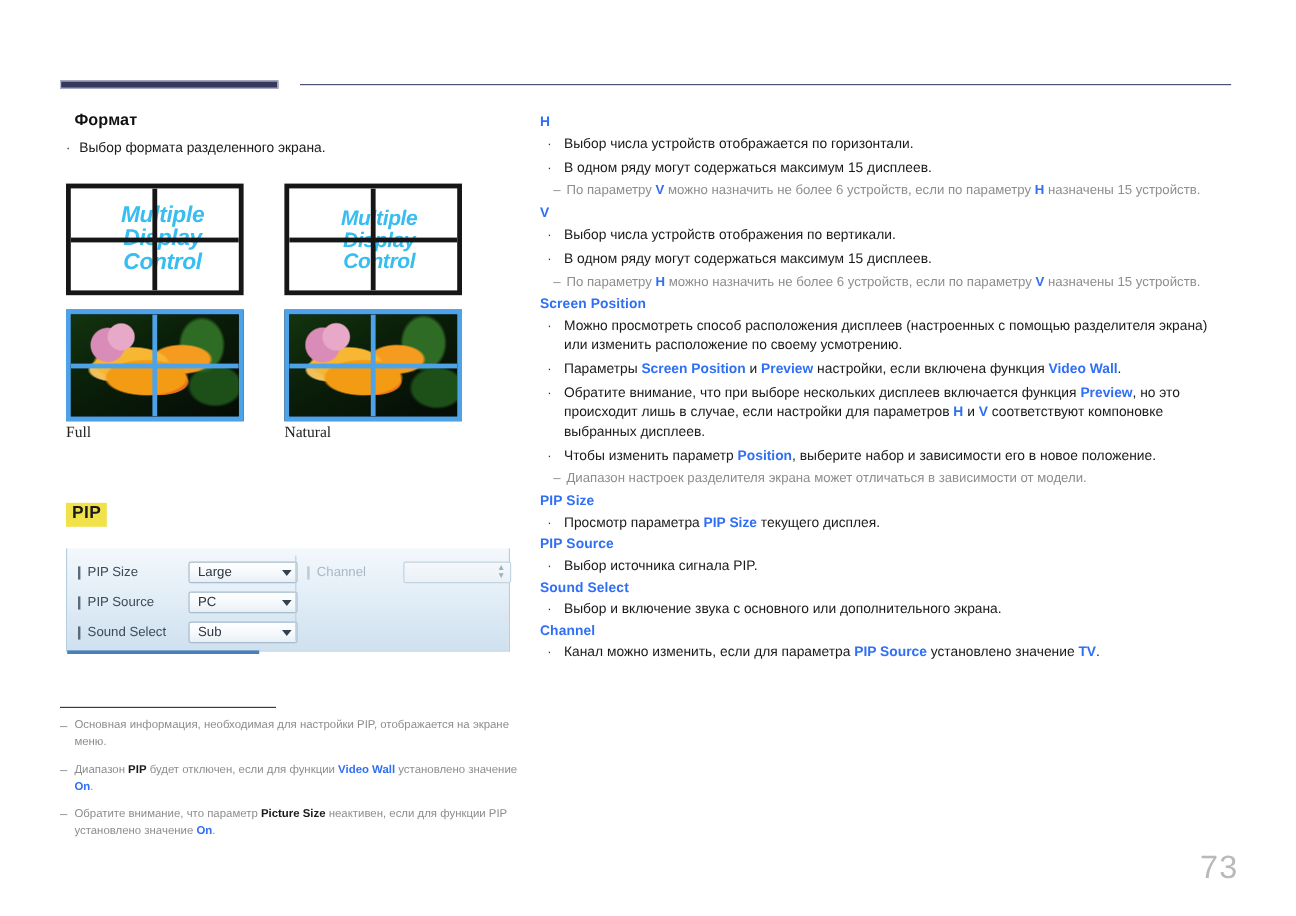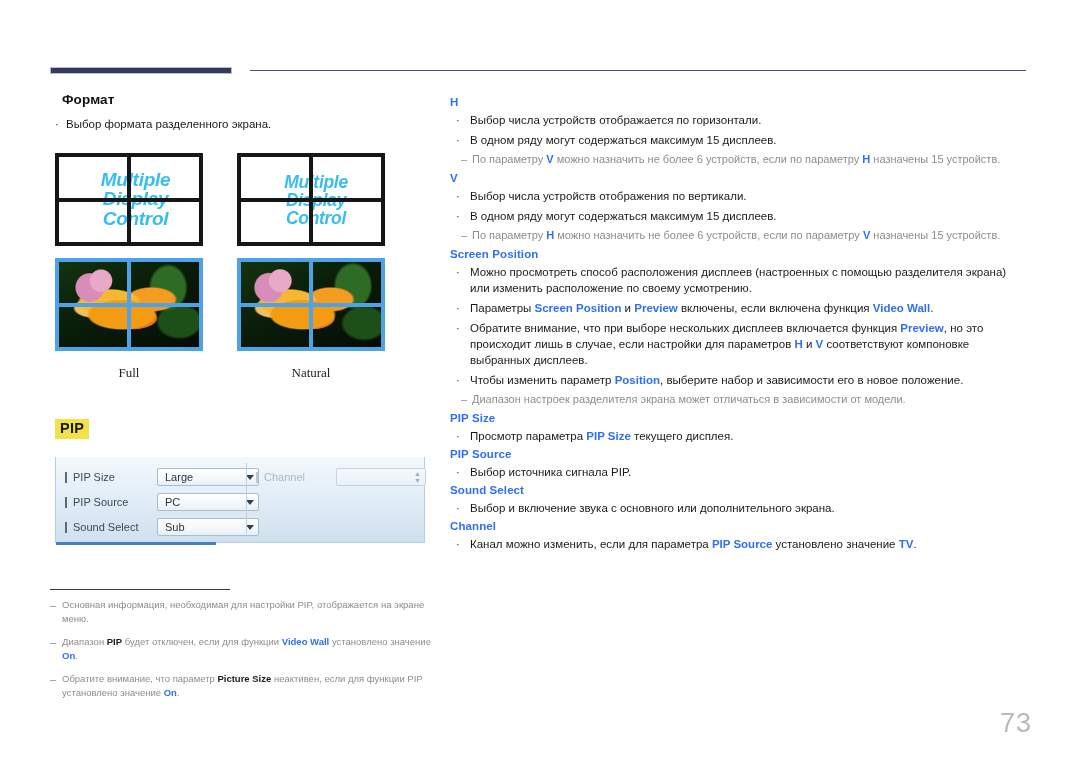--- a/index.html
+++ b/index.html
@@ -161,25 +161,24 @@
   }
   .grid-vb, .grid-hb {
     position: absolute;
     background: #4ea2e8;
     z-index: 3;
   }
   .grid-vb { top: 0; bottom: 0; width: 4px; }
   .grid-hb { left: 0; right: 0; height: 4px; }
 
   .disp-label {
-    text-align: center;
     font-family: "Liberation Serif", serif;
     font-size: 13px;
     color: #222;
-    margin-top: 14px;
+    margin-top: 1px;
   }
 
   
   .pip-badge {
     position: absolute;
     left: 55px; top: 419px;
     background: #f2e24a;
     color: #1a1a1a;
     font-size: 14.5px;
     font-weight: bold;
@@ -260,21 +259,21 @@
     align-items: center;
   }
   .osd-label::before {
     content: "";
     display: inline-block;
     width: 2px; height: 11px;
     background: #5a6a7a;
     margin-right: 6px;
   }
   .osd-select {
-    width: 102px;
+    width: 91px;
     height: 18px;
     background: linear-gradient(180deg,#ffffff 0%, #f4f8fb 60%, #e7eff6 100%);
     border: 1px solid #a9bdcd;
     border-radius: 2px;
     display: flex;
     align-items: center;
     justify-content: space-between;
     padding: 0 4px 0 7px;
     box-sizing: border-box;
     font-size: 11px;
@@ -553,21 +552,21 @@
       <span class="rc-dash">–</span>
       <span class="rc-note-text"><span>По параметру </span><span class="b">H</span><span> можно назначить не более 6 устройств, если по параметру </span><span class="b">V</span><span> назначены 15 устройств.</span></span>
     </div>
     <div class="rc-head">Screen Position</div>
     <div class="rc-bullet">
       <span class="rc-dot">·</span>
       <span class="rc-text"><span>Можно просмотреть способ расположения дисплеев (настроенных с помощью разделителя экрана) или изменить расположение по своему усмотрению.</span></span>
     </div>
     <div class="rc-bullet">
       <span class="rc-dot">·</span>
-      <span class="rc-text"><span>Параметры </span><span class="b">Screen Position</span><span> и </span><span class="b">Preview</span><span> включены, если включена функция </span><span class="b">Video Wall</span><span>.</span></span>
+      <span class="rc-text"><span>Параметры </span><span class="b">Screen Position</span><span> и </span><span class="b">Preview</span><span> настройки, если включена функция </span><span class="b">Video Wall</span><span>.</span></span>
     </div>
     <div class="rc-bullet">
       <span class="rc-dot">·</span>
       <span class="rc-text"><span>Обратите внимание, что при выборе нескольких дисплеев включается функция </span><span class="b">Preview</span><span>, но это происходит лишь в случае, если настройки для параметров </span><span class="b">H</span><span> и </span><span class="b">V</span><span> соответствуют компоновке выбранных дисплеев.</span></span>
     </div>
     <div class="rc-bullet">
       <span class="rc-dot">·</span>
       <span class="rc-text"><span>Чтобы изменить параметр </span><span class="b">Position</span><span>, выберите набор и зависимости его в новое положение.</span></span>
     </div>
     <div class="rc-note">

